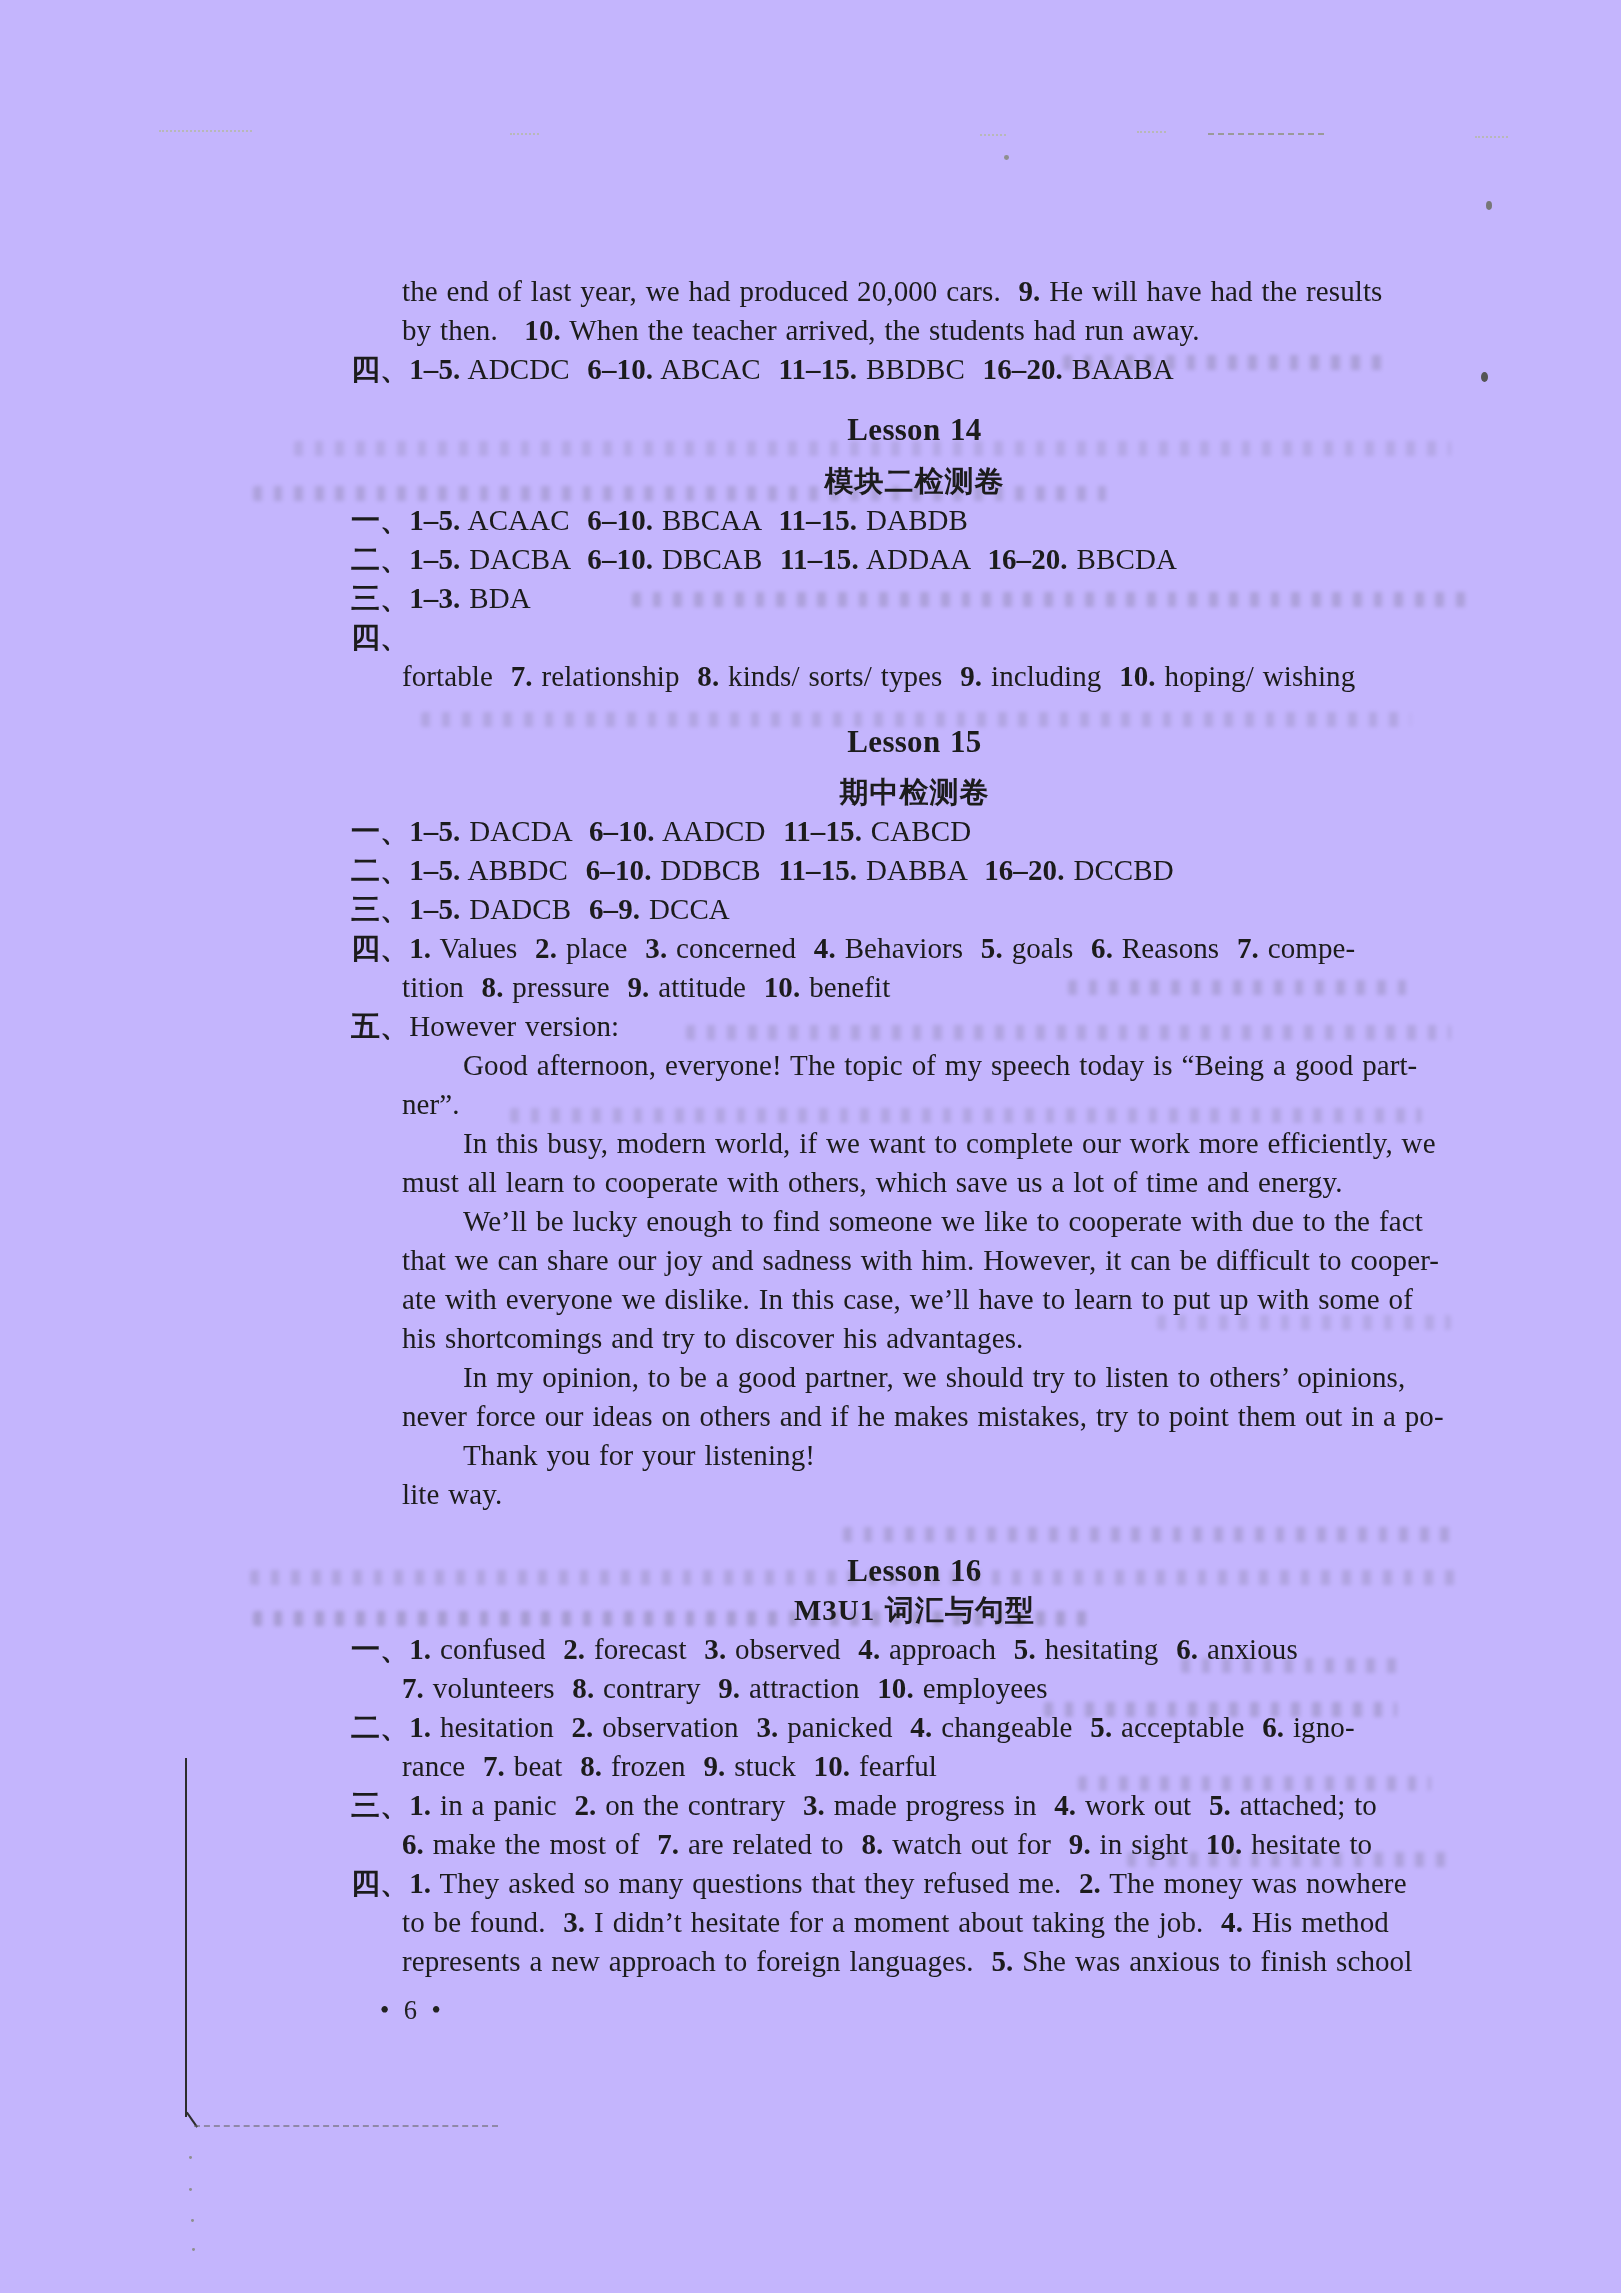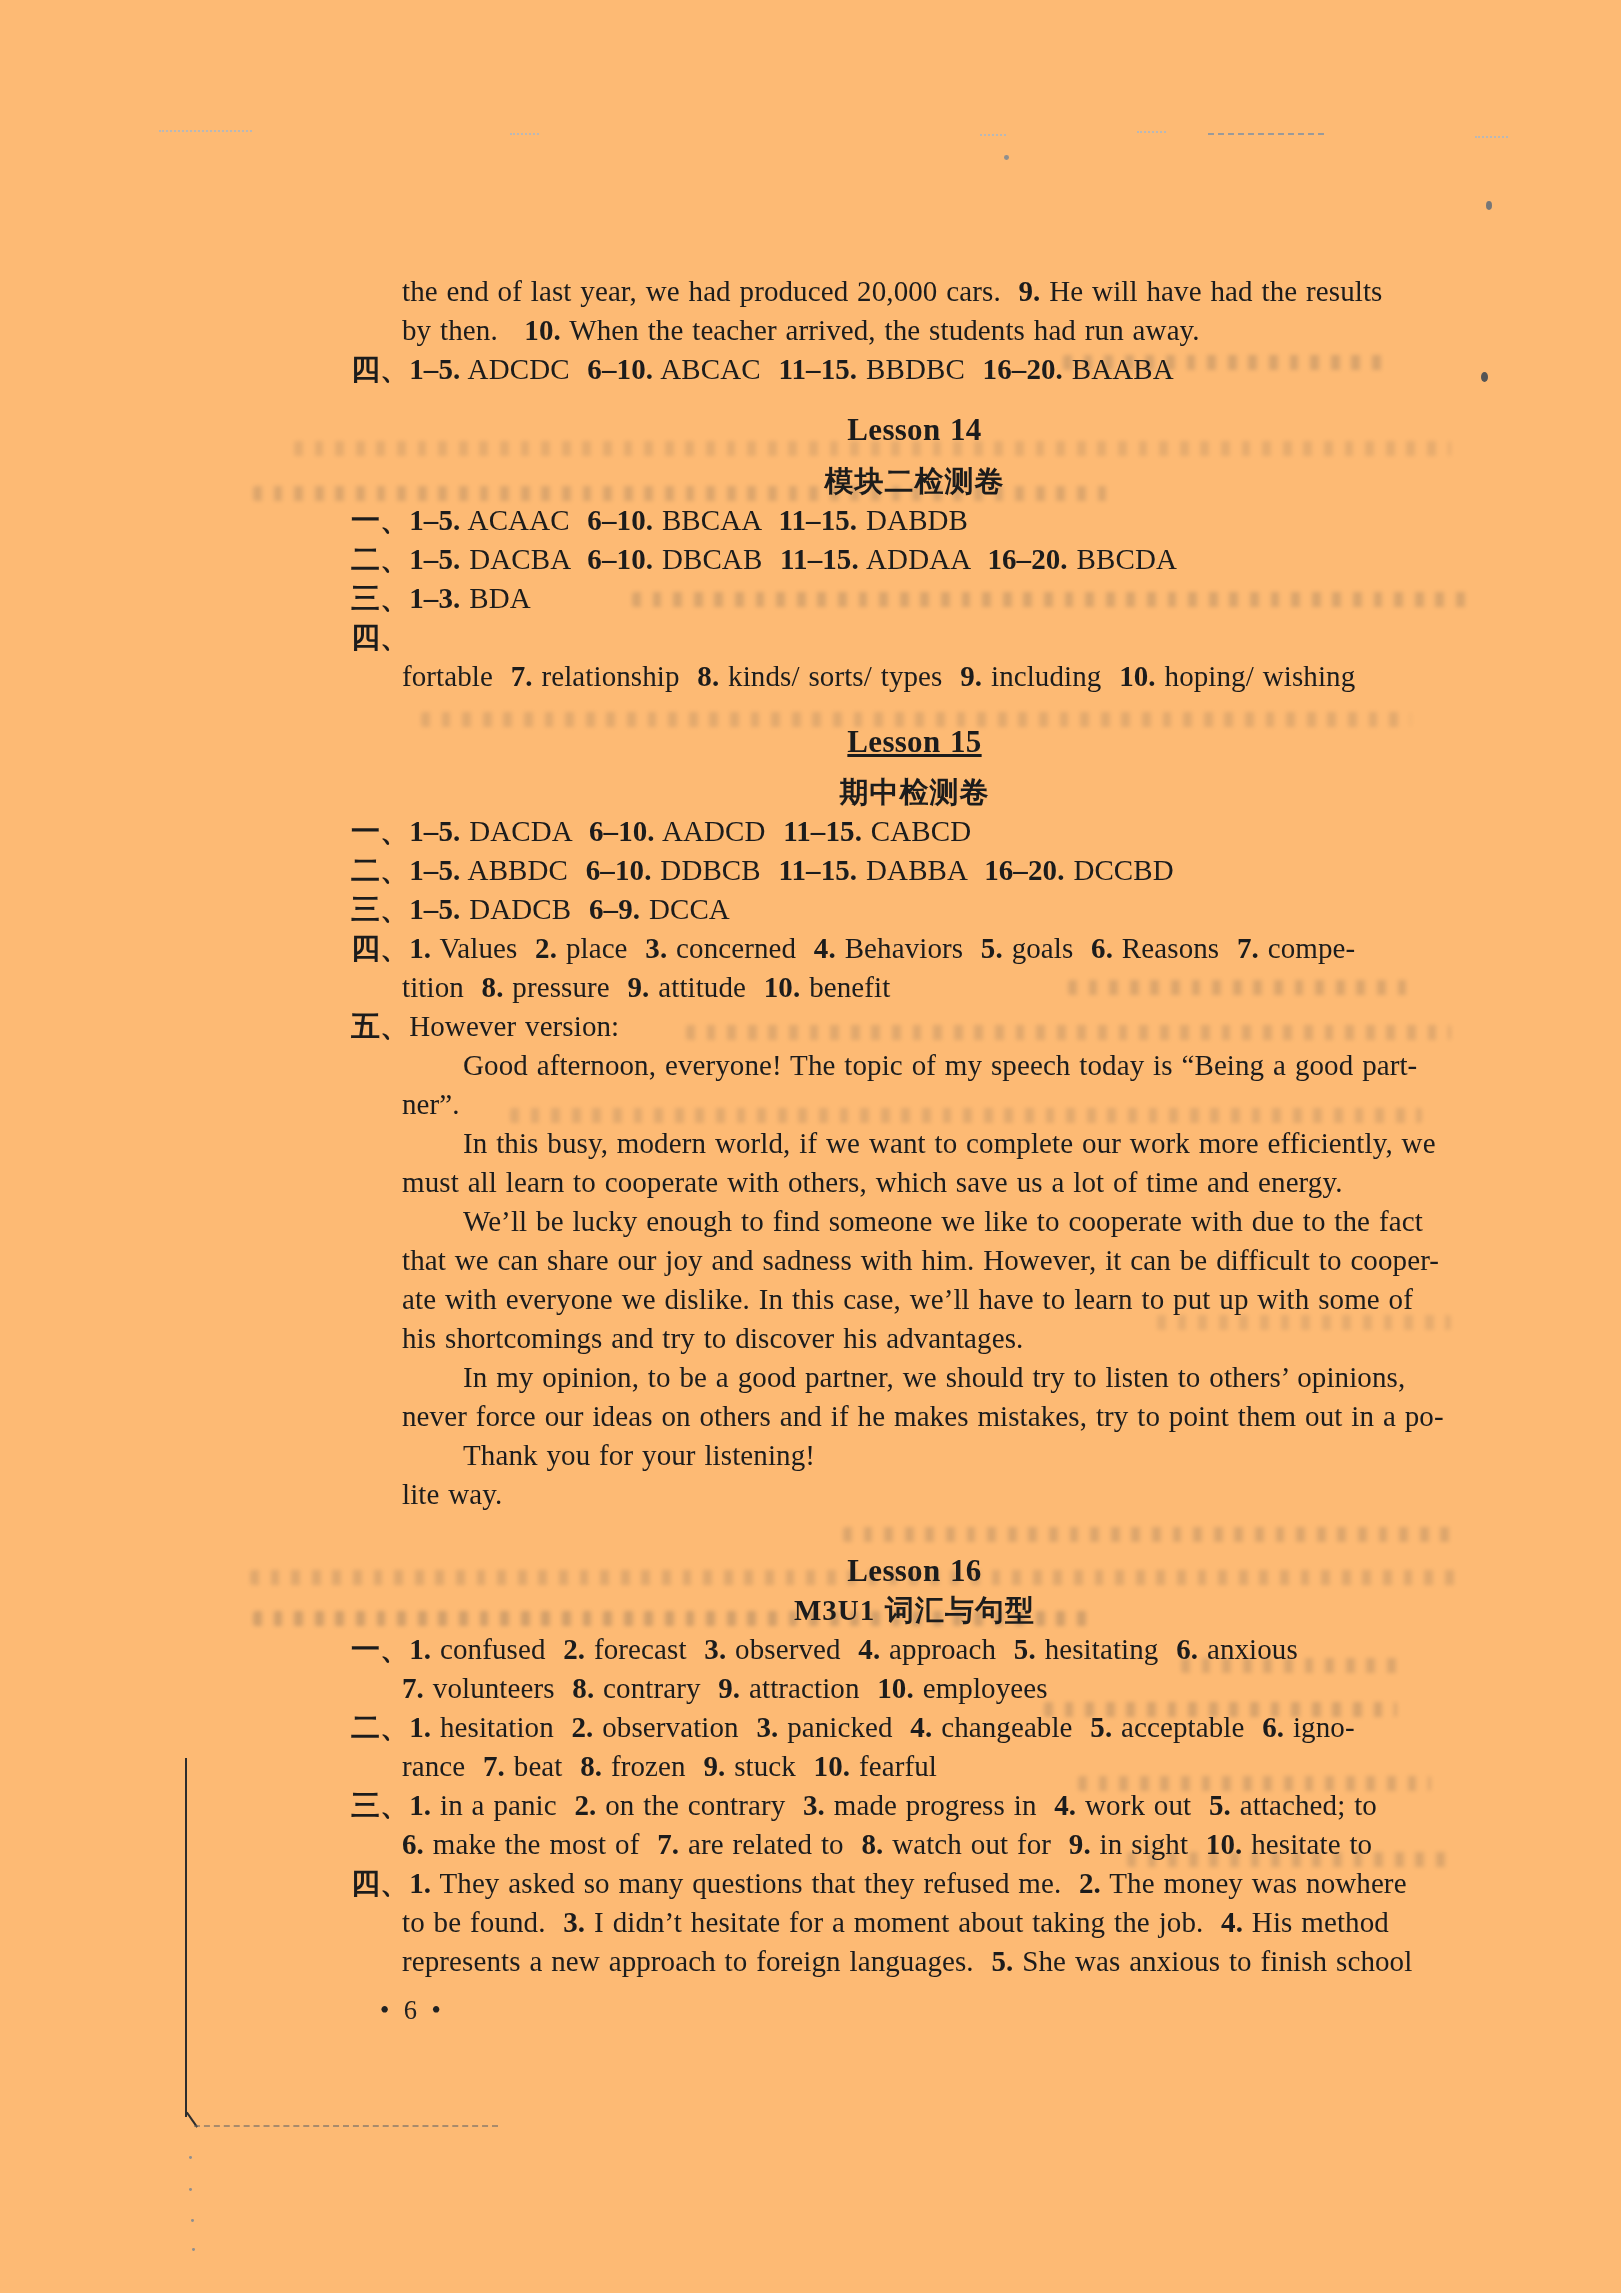--- a/index.html
+++ b/index.html
@@ -1,19 +1,19 @@
 <!DOCTYPE html>
 <html><head>
 <meta charset="utf-8">
 <style>
   html,body{margin:0;padding:0;background:#ffffff;}
   .page{
     position:relative;
     width:1621px;height:2294px;
-    background:#fdba74;
+    background:#c4b5fd;
     font-family:"Liberation Serif","DejaVu Serif",serif;
     color:#1c1c1c;
     overflow:hidden;
   }
   .content{
     position:absolute;left:351px;top:272px;width:1127px;
     font-size:29px;line-height:39px;
     letter-spacing:0.1px;word-spacing:1.5px;
   }
   .line{white-space:pre;}
@@ -107,21 +107,21 @@
       <span class="lbl">二、</span><span><b>1–5.</b> DACBA  <b>6–10.</b> DBCAB  <b>11–15.</b> ADDAA  <b>16–20.</b> BBCDA</span>
     </div>
     <div class="line ans">
       <span class="lbl">三、</span><span><b>1–3.</b> BDA</span>
     </div>
     <div class="line ans">
       <span class="lbl">四、</span>
     </div>
     <div class="line cont">fortable  <b>7.</b> relationship  <b>8.</b> kinds/ sorts/ types  <b>9.</b> including  <b>10.</b> hoping/ wishing</div>
 
-    <h2 class="lesson" style="margin-top:26.5px;text-decoration:underline;">Lesson 15</h2>
+    <h2 class="lesson" style="margin-top:26.5px;">Lesson 15</h2>
     <h3 class="subtitle" style="margin-top:11.8px;">期中检测卷</h3>
     <div class="line ans">
       <span class="lbl">一、</span><span><b>1–5.</b> DACDA  <b>6–10.</b> AADCD  <b>11–15.</b> CABCD</span>
     </div>
     <div class="line ans">
       <span class="lbl">二、</span><span><b>1–5.</b> ABBDC  <b>6–10.</b> DDBCB  <b>11–15.</b> DABBA  <b>16–20.</b> DCCBD</span>
     </div>
     <div class="line ans">
       <span class="lbl">三、</span><span><b>1–5.</b> DADCB  <b>6–9.</b> DCCA</span>
     </div>

